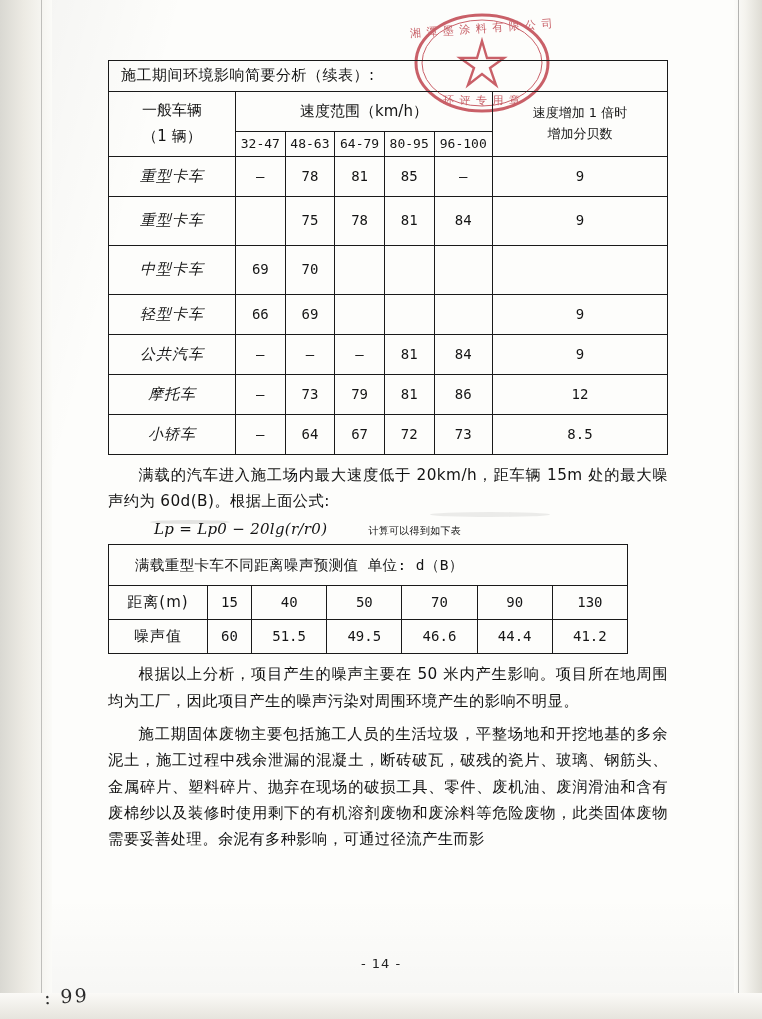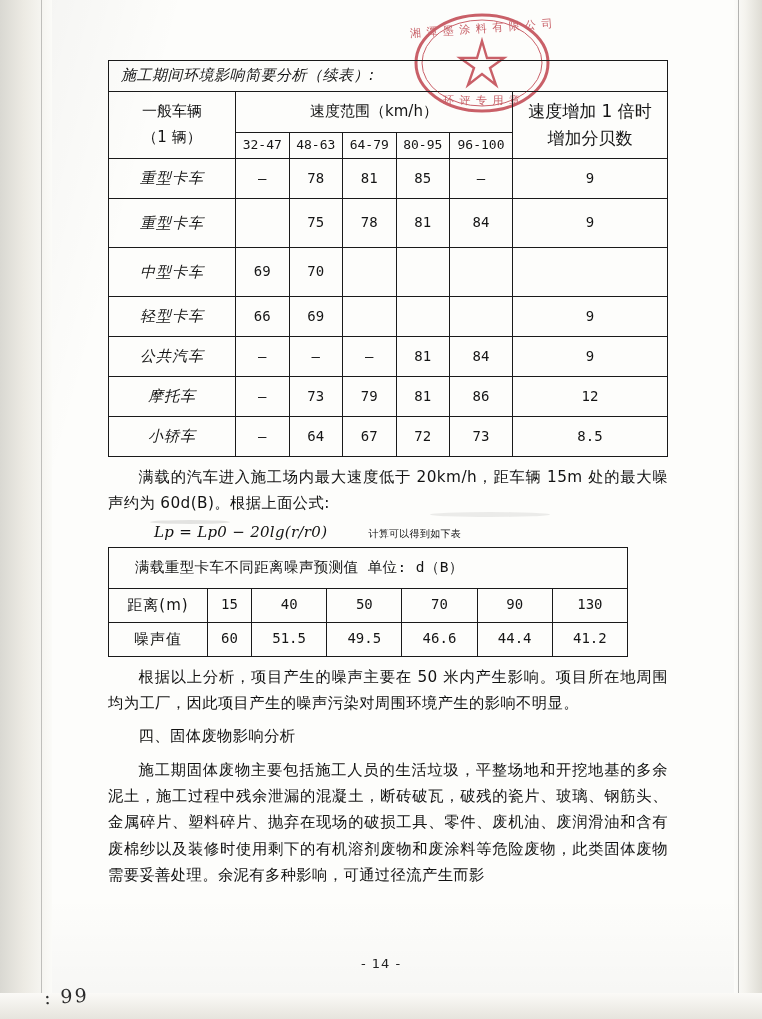--- a/index.html
+++ b/index.html
@@ -81,37 +81,36 @@
   }
 
   
   .t1 { width: 560px; }
   .t1 .title-row td {
     text-align: left;
     padding: 5px 9px 6px 12px;
     font-size: 15px;
     letter-spacing: 0.5px;
     border-bottom: 1px solid #1a1a1a;
-    font-style: italic;
   }
   .t1 .veh-head {
     width: 118px;
     font-size: 15px;
     line-height: 1.7;
     padding: 6px 4px;
   }
   .t1 .speed-head {
     font-size: 15px;
     padding: 10px 4px;
   }
   .t1 .db-head {
     width: 150px;
-    font-size: 17px;
+    font-size: 13px;
     line-height: 1.6;
-    padding: 6px 2px;
+    padding: 6px 12px;
   }
   .t1 .rng td {
     font-size: 13px;
     padding: 4px 2px;
     font-family: "DejaVu Sans Mono", "Liberation Mono", monospace;
     text-align: center;
   }
   .t1 .body-row td {
     height: 35px;
     font-size: 14px;
@@ -359,20 +358,19 @@
         <td>51.5</td>
         <td>49.5</td>
         <td>46.6</td>
         <td>44.4</td>
         <td>41.2</td>
       </tr>
     </tbody>
       </table>
 
     <p class="para">根据以上分析，项目产生的噪声主要在 50 米内产生影响。项目所在地周围均为工厂，因此项目产生的噪声污染对周围环境产生的影响不明显。</p>
-    <p class="para">四、固体废物影响分析</p>
     <p class="para">施工期固体废物主要包括施工人员的生活垃圾，平整场地和开挖地基的多余泥土，施工过程中残余泄漏的混凝土，断砖破瓦，破残的瓷片、玻璃、钢筋头、金属碎片、塑料碎片、抛弃在现场的破损工具、零件、废机油、废润滑油和含有废棉纱以及装修时使用剩下的有机溶剂废物和废涂料等危险废物，此类固体废物需要妥善处理。余泥有多种影响，可通过径流产生而影</p>
 
   </div>
 
   <div class="folio">- 14 -</div>
   <div class="handmark">: 99</div>
 </div>
 
 </body></html>

